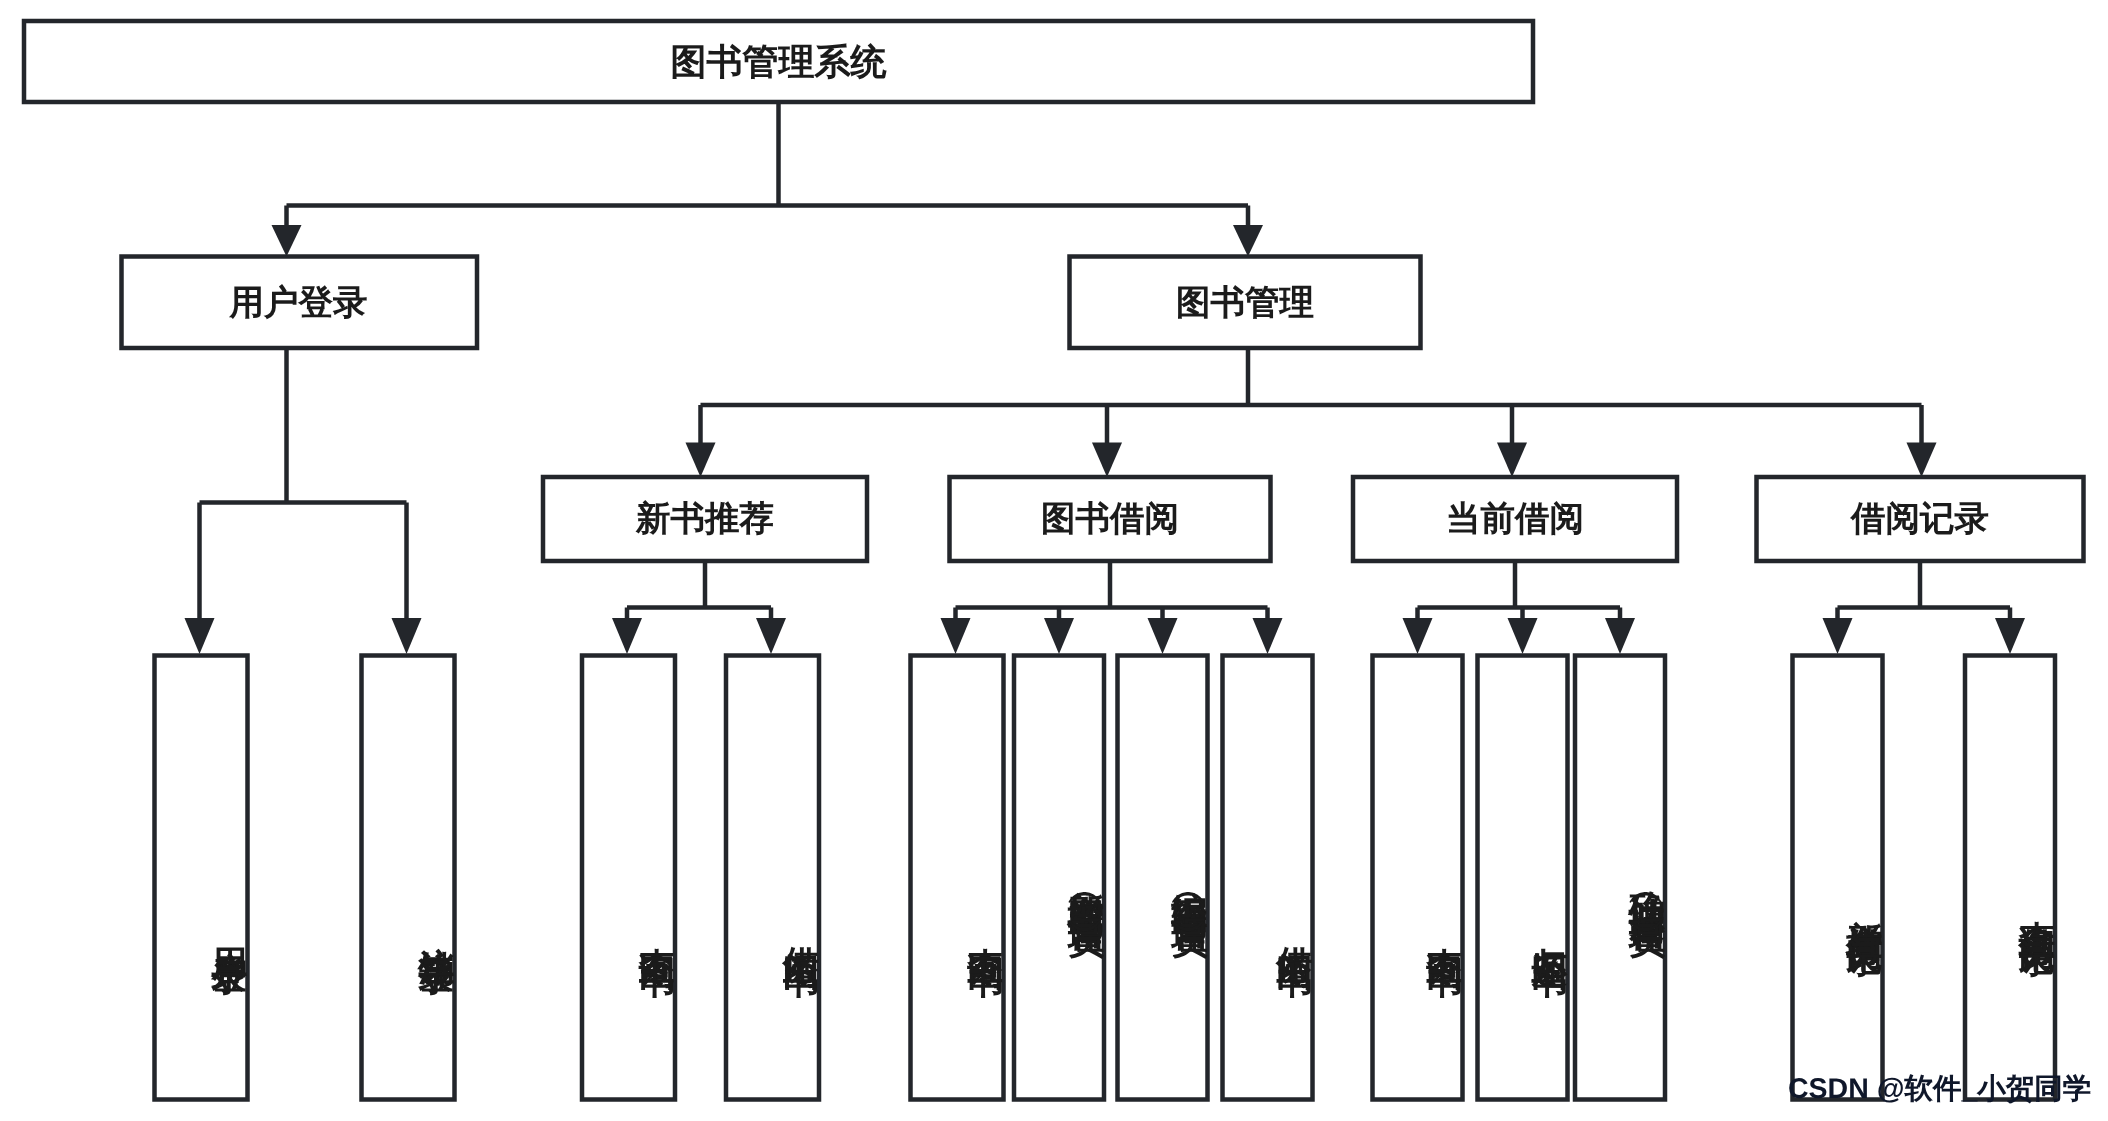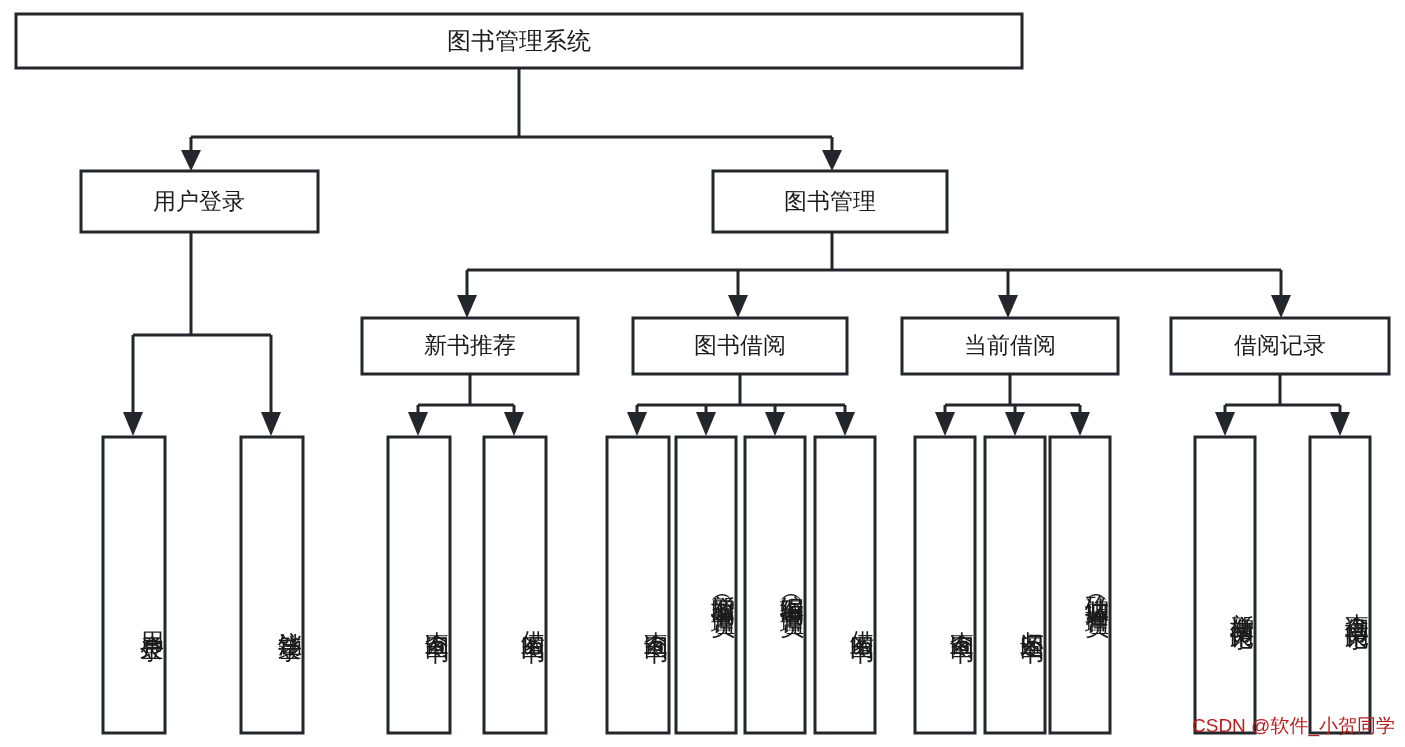--- a/index.html
+++ b/index.html
@@ -11,20 +11,21 @@
     width: 1405px;
     height: 747px;
     font-family: "Liberation Sans", "DejaVu Sans", sans-serif;
     overflow: hidden;
     position: relative;
   }
   #diagram-root {
     position: relative;
     width: 1405px;
     height: 619px;
+    font-weight: bold;
   }
   svg#flowchart {
     position: absolute;
     top: 0;
     left: 0;
     width: 1405px;
     height: 747px;
   }
   .node-box {
     fill: #ffffff;
@@ -71,21 +72,21 @@
     justify-content: center;
     pointer-events: none;
     user-select: none;
   }
   .watermark {
     position: absolute;
     left: 1192px;
     top: 713px;
     font-family: "Liberation Sans", "DejaVu Sans", sans-serif;
     font-size: 19px;
-    color: #b91c1c;
+    color: #0f172a;
     white-space: nowrap;
     user-select: none;
   }
 </style>
 </head>
 <body>
 
 <div id="diagram-root">
 
   <svg id="flowchart" viewBox="0 0 1405 747" xmlns="http://www.w3.org/2000/svg">

